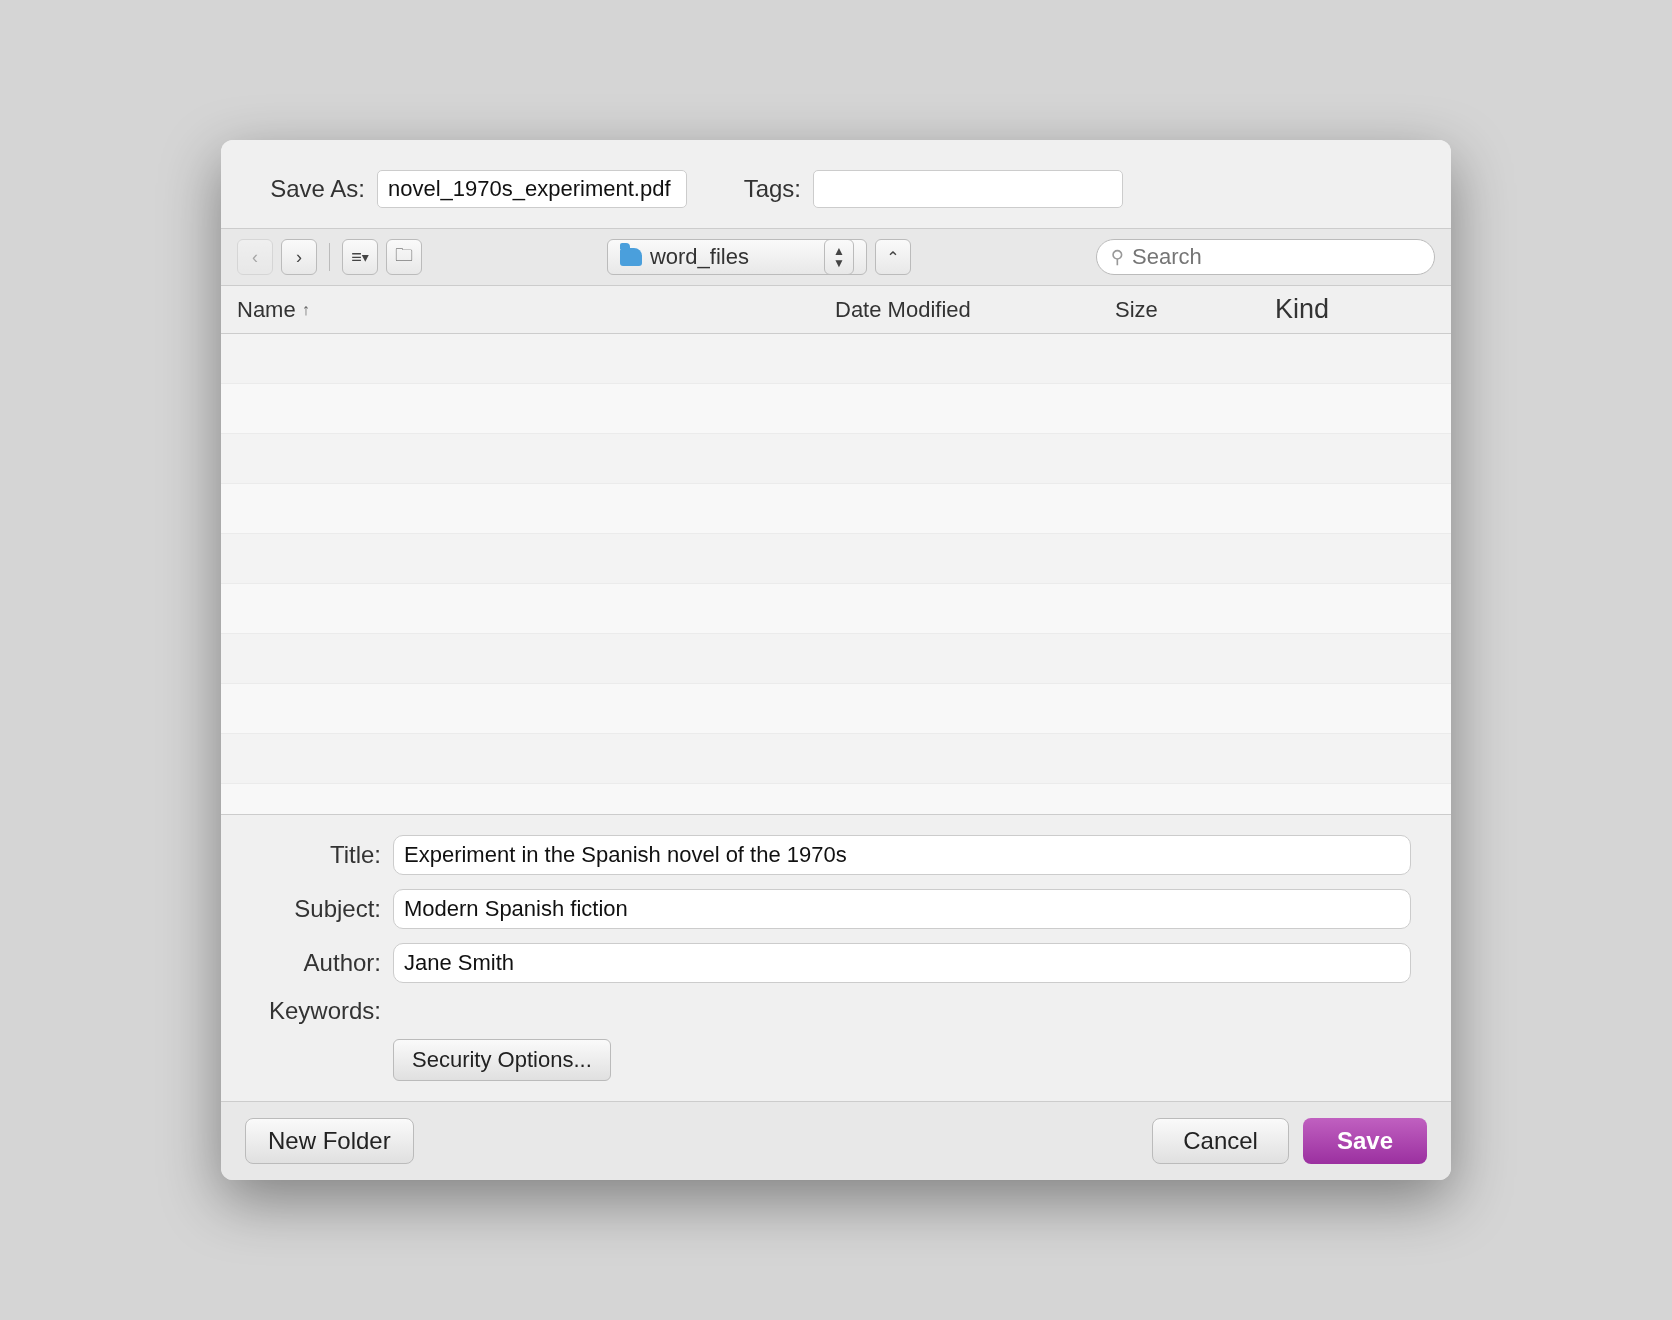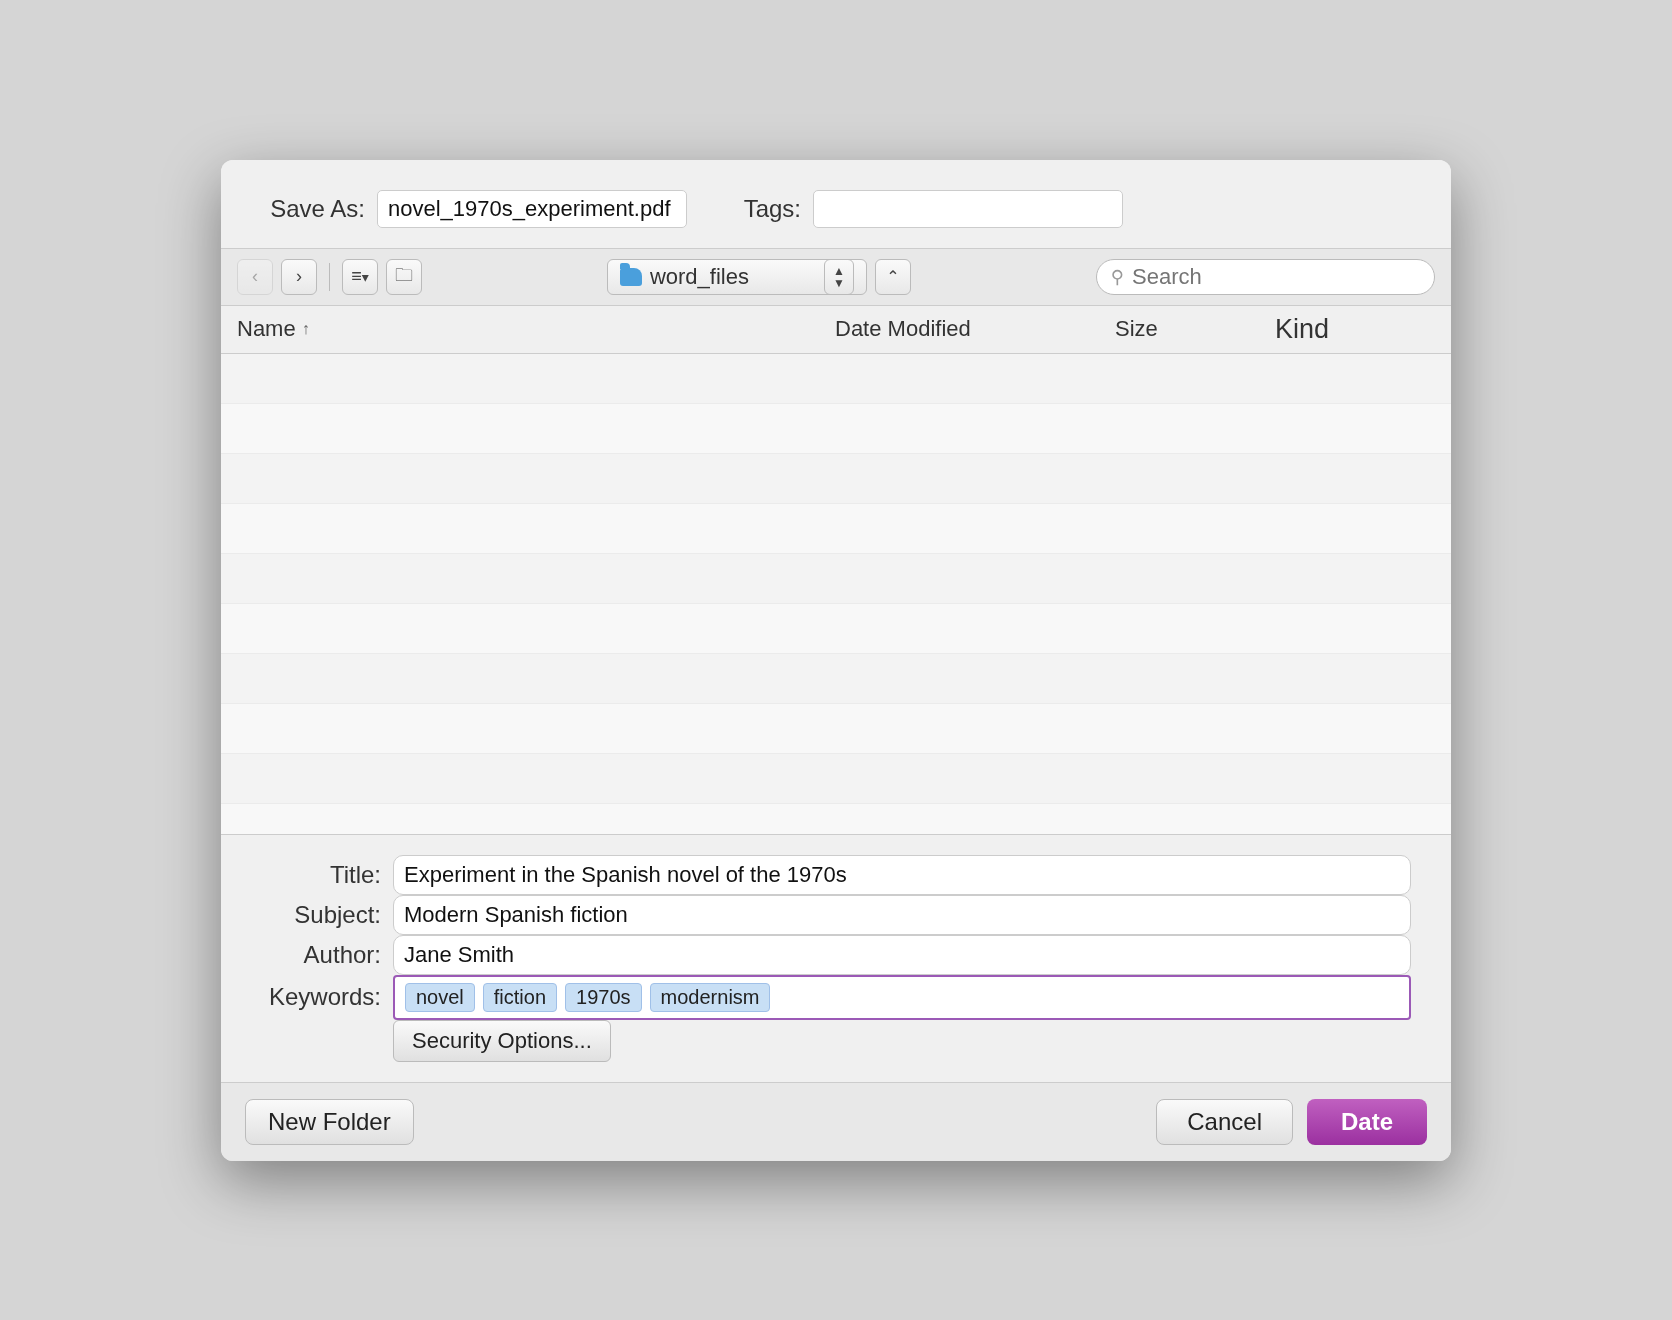--- a/index.html
+++ b/index.html
@@ -260,21 +260,21 @@
       background: #f8f8f8;
     }
 
     
     .metadata-section {
       background: #f0f0f0;
       border-top: 1px solid #ccc;
       padding: 20px 40px;
       display: flex;
       flex-direction: column;
-      gap: 0;
+      gap: 14px;
     }
 
     .meta-row {
       display: flex;
       align-items: center;
       gap: 12px;
     }
 
     .meta-label {
       text-align: right;
@@ -462,33 +462,27 @@
     <div class="meta-row">
       <span class="meta-label">Subject:</span>
       <input class="meta-input" type="text" value="Modern Spanish fiction" style="">
     </div>
     <div class="meta-row">
       <span class="meta-label">Author:</span>
       <input class="meta-input" type="text" value="Jane Smith" style="">
     </div>
     <div class="meta-row">
       <span class="meta-label">Keywords:</span>
-      <div class="keywords-field">
-        <span class="keyword-tag">novel</span>
-        <span class="keyword-tag">fiction</span>
-        <span class="keyword-tag">1970s</span>
-        <span class="keyword-tag">modernism</span>
-      </div>
     </div>
     <div>
       <button class="security-btn">Security Options...</button>
     </div>
   </div>
 
   <div class="bottom-bar">
     <button class="new-folder-btn">New Folder</button>
     <div class="right-buttons">
       <button class="cancel-btn">Cancel</button>
-      <button class="save-btn">Date</button>
+      <button class="save-btn">Save</button>
     </div>
   </div>
 
 </div>
 
 </body></html>

